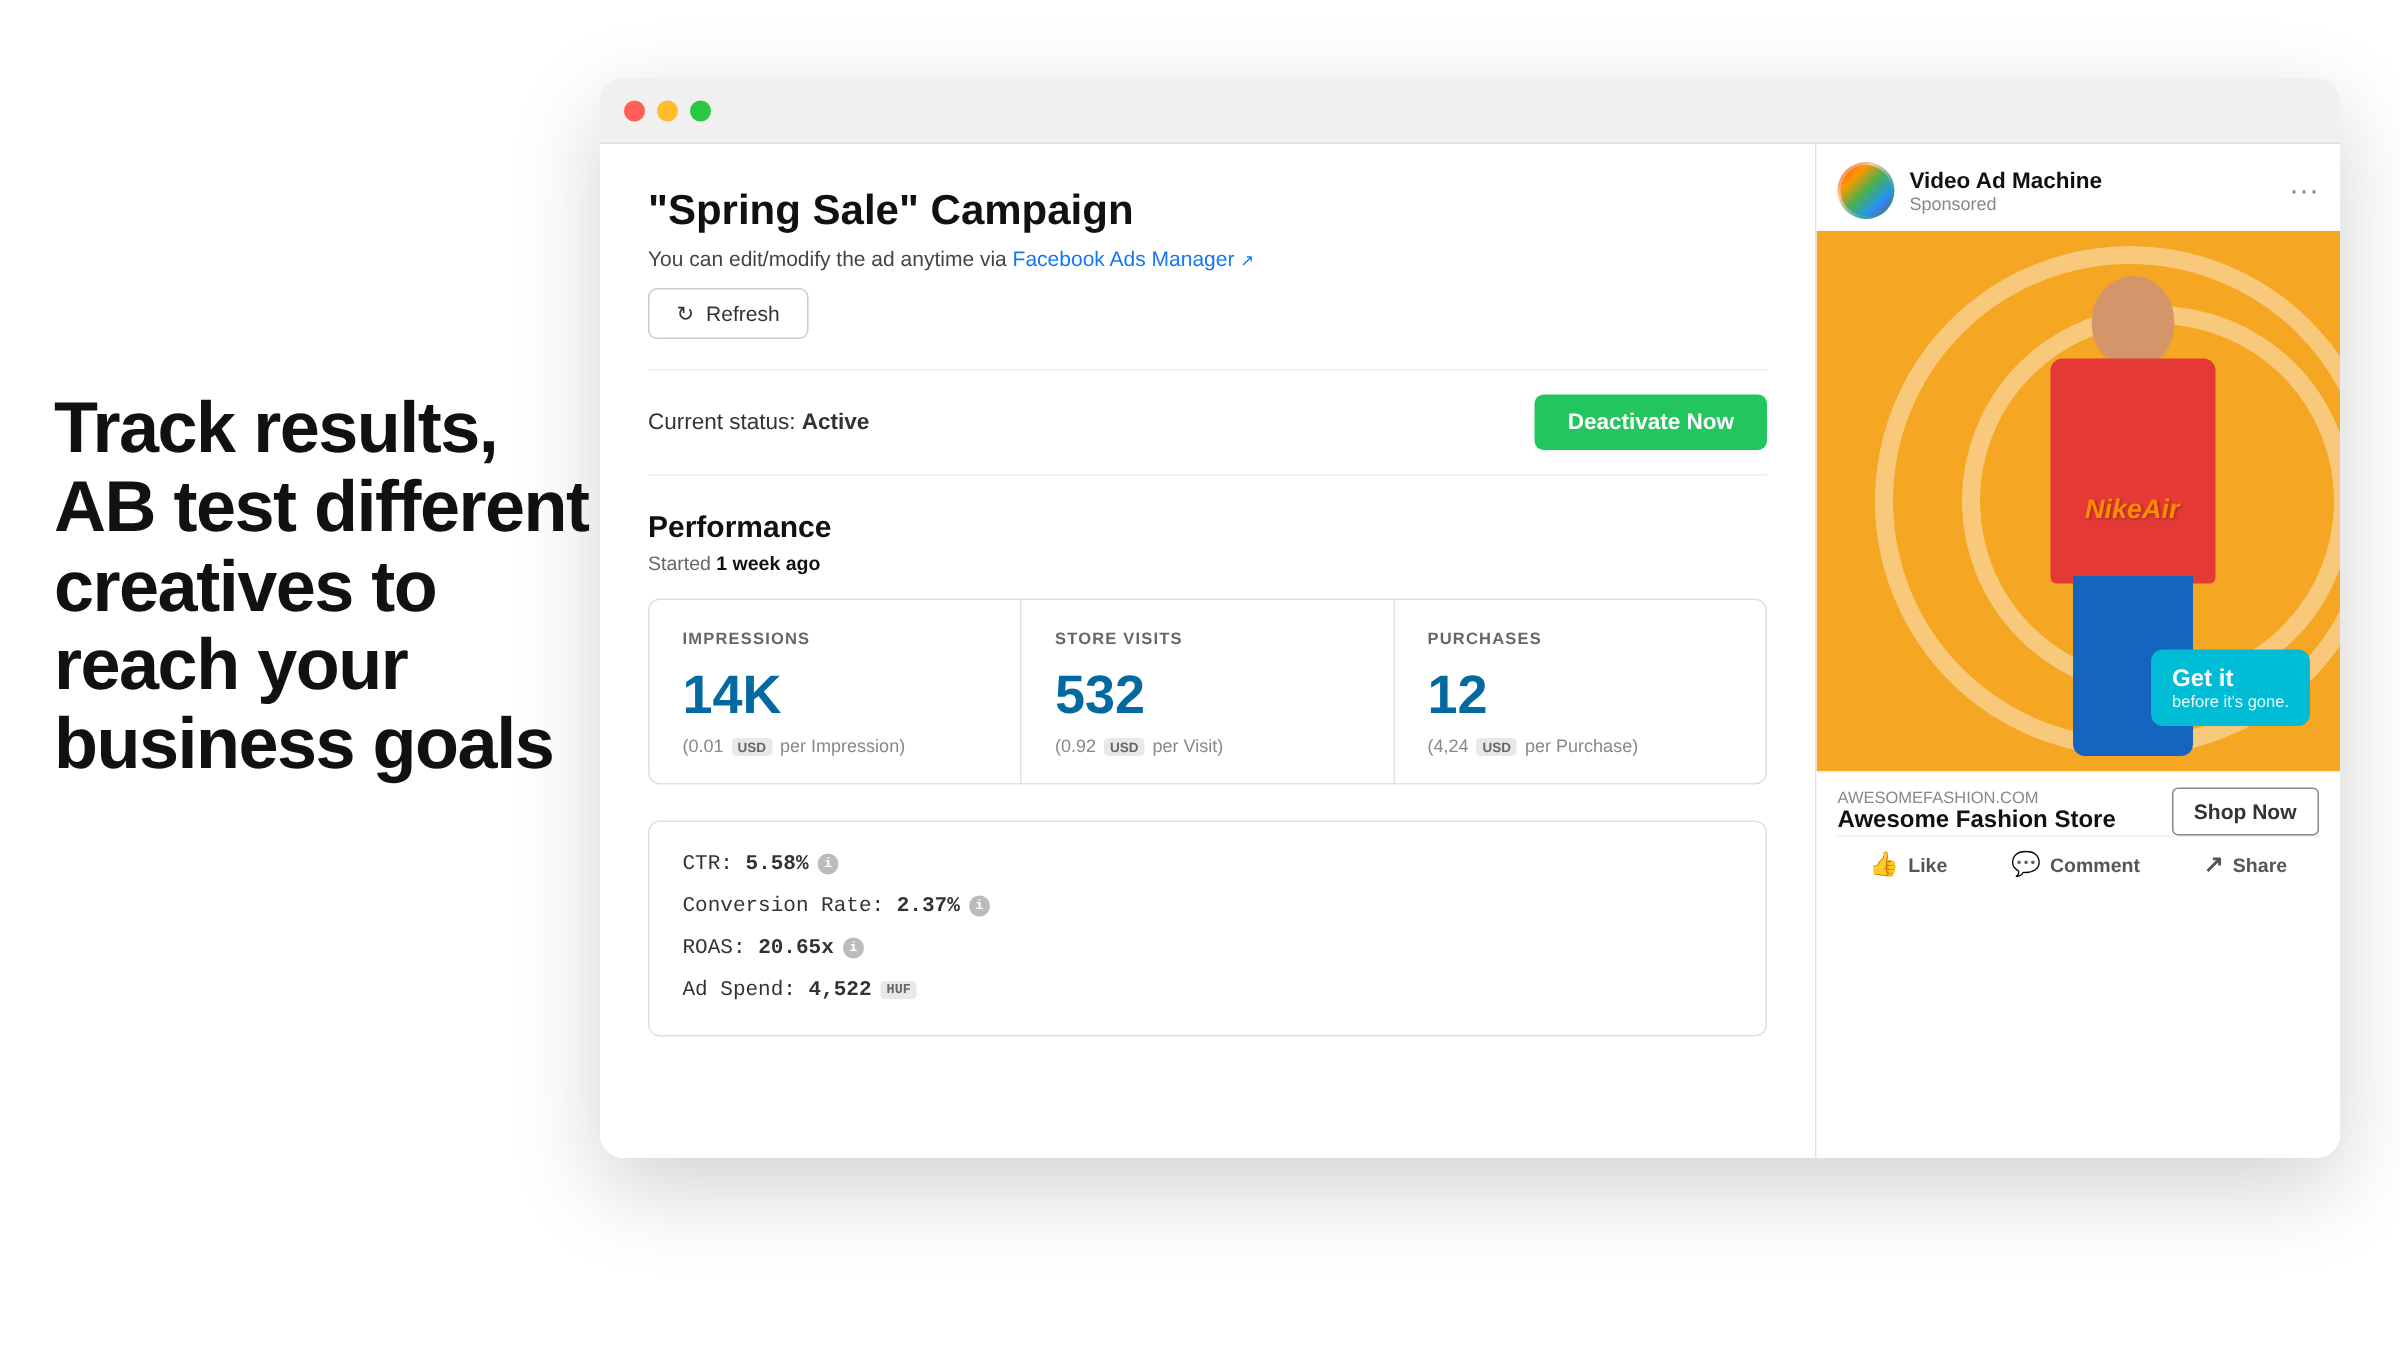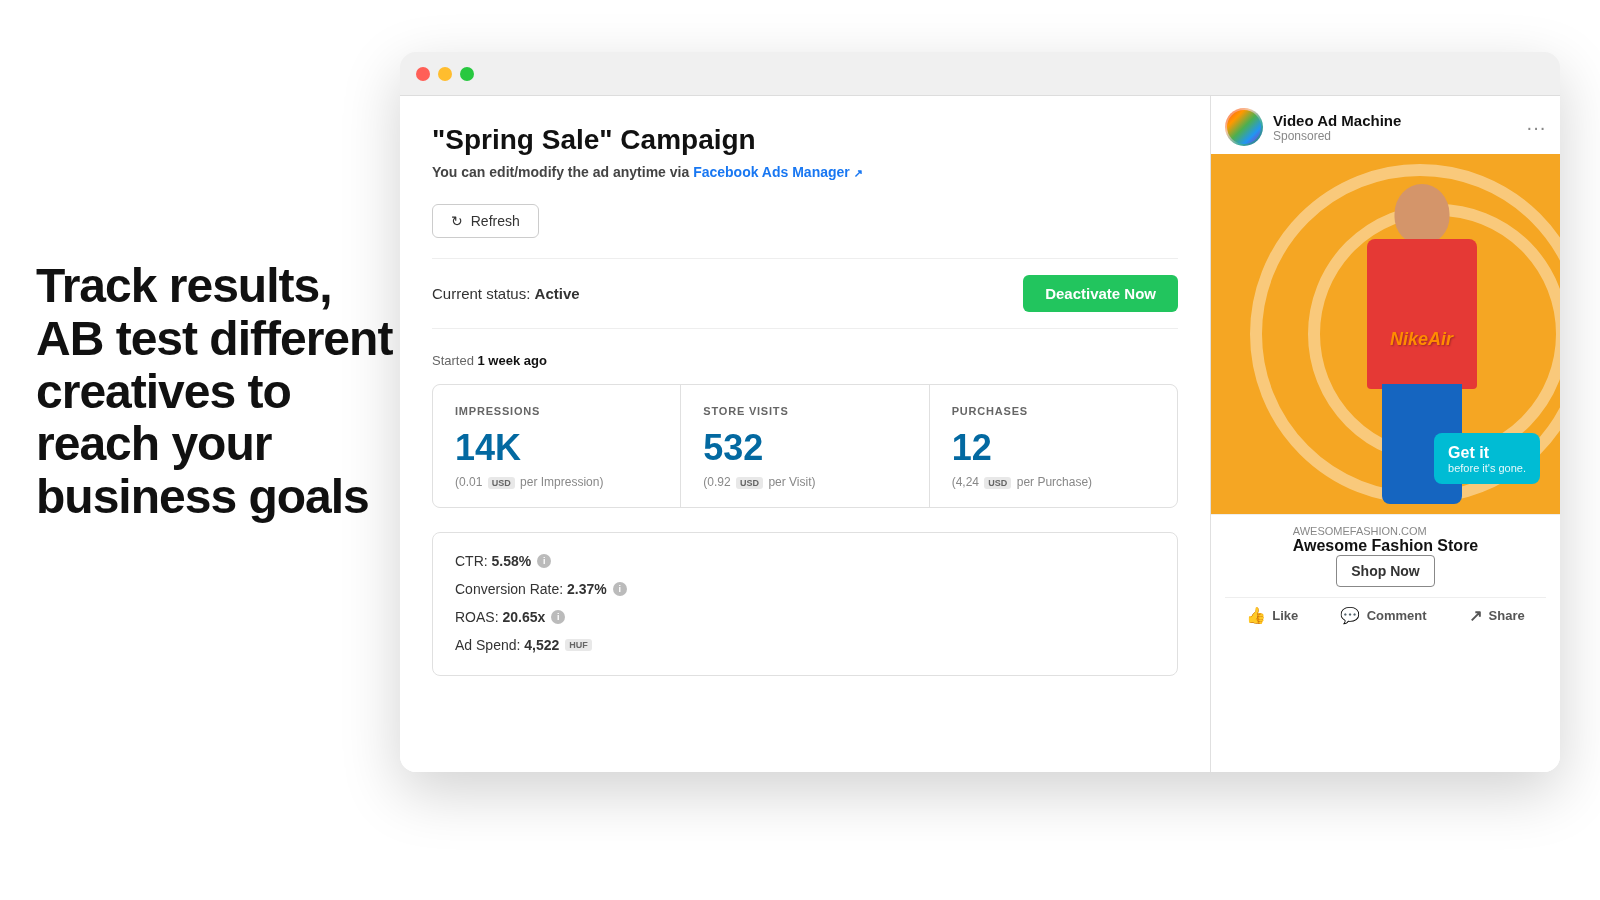--- a/index.html
+++ b/index.html
@@ -77,22 +77,21 @@
     .campaign-title {
       font-size: 28px;
       font-weight: 700;
       color: #111;
       margin-bottom: 8px;
     }
 
     .subtitle {
       font-size: 14px;
       color: #444;
-      margin-bottom: 24px;
-      font-weight: bold;
+      margin-bottom: 12px;
     }
     .subtitle a {
       color: #1877F2;
       text-decoration: none;
     }
     .subtitle a .ext-icon {
       font-size: 11px;
     }
 
     
@@ -210,20 +209,21 @@
       padding: 20px 22px;
       background: #fff;
     }
     .stat-row {
       font-size: 14px;
       color: #333;
       margin-bottom: 12px;
       display: flex;
       align-items: center;
       gap: 6px;
+      font-family: Liberation Mono, monospace;
     }
     .stat-row:last-child { margin-bottom: 2px; }
     .stat-row strong { font-weight: 700; }
     .stat-badge {
       background: #e8e8e8;
       color: #666;
       font-size: 9px;
       font-weight: 700;
       padding: 1px 4px;
       border-radius: 3px;
@@ -408,22 +408,20 @@
 
     
     .ad-footer {
       padding: 10px 14px;
       border-top: 1px solid #eee;
     }
     .ad-store-row {
       display: flex;
       align-items: center;
       justify-content: space-between;
-      margin-bottom: 10px;
-      flex-direction: column;
     }
     .ad-store-info {
       display: flex;
       flex-direction: column;
     }
     .ad-store-url {
       font-size: 11px;
       color: #888;
       text-transform: uppercase;
     }
@@ -504,20 +502,21 @@
       
       <div class="status-bar">
         <div class="status-left">
           <span>Current status:</span>
           <span class="status-active">Active</span>
         </div>
         <button class="deactivate-btn">Deactivate Now</button>
       </div>
 
       
+      <div class="perf-title">Performance</div>
       <div class="perf-subtitle">
         <span>Started </span>
         <strong>1 week ago</strong>
       </div>
 
       
       <div class="metrics-grid">
         <div class="metric-card">
           <div class="metric-label">IMPRESSIONS</div>
           <div class="metric-value">14K</div>

